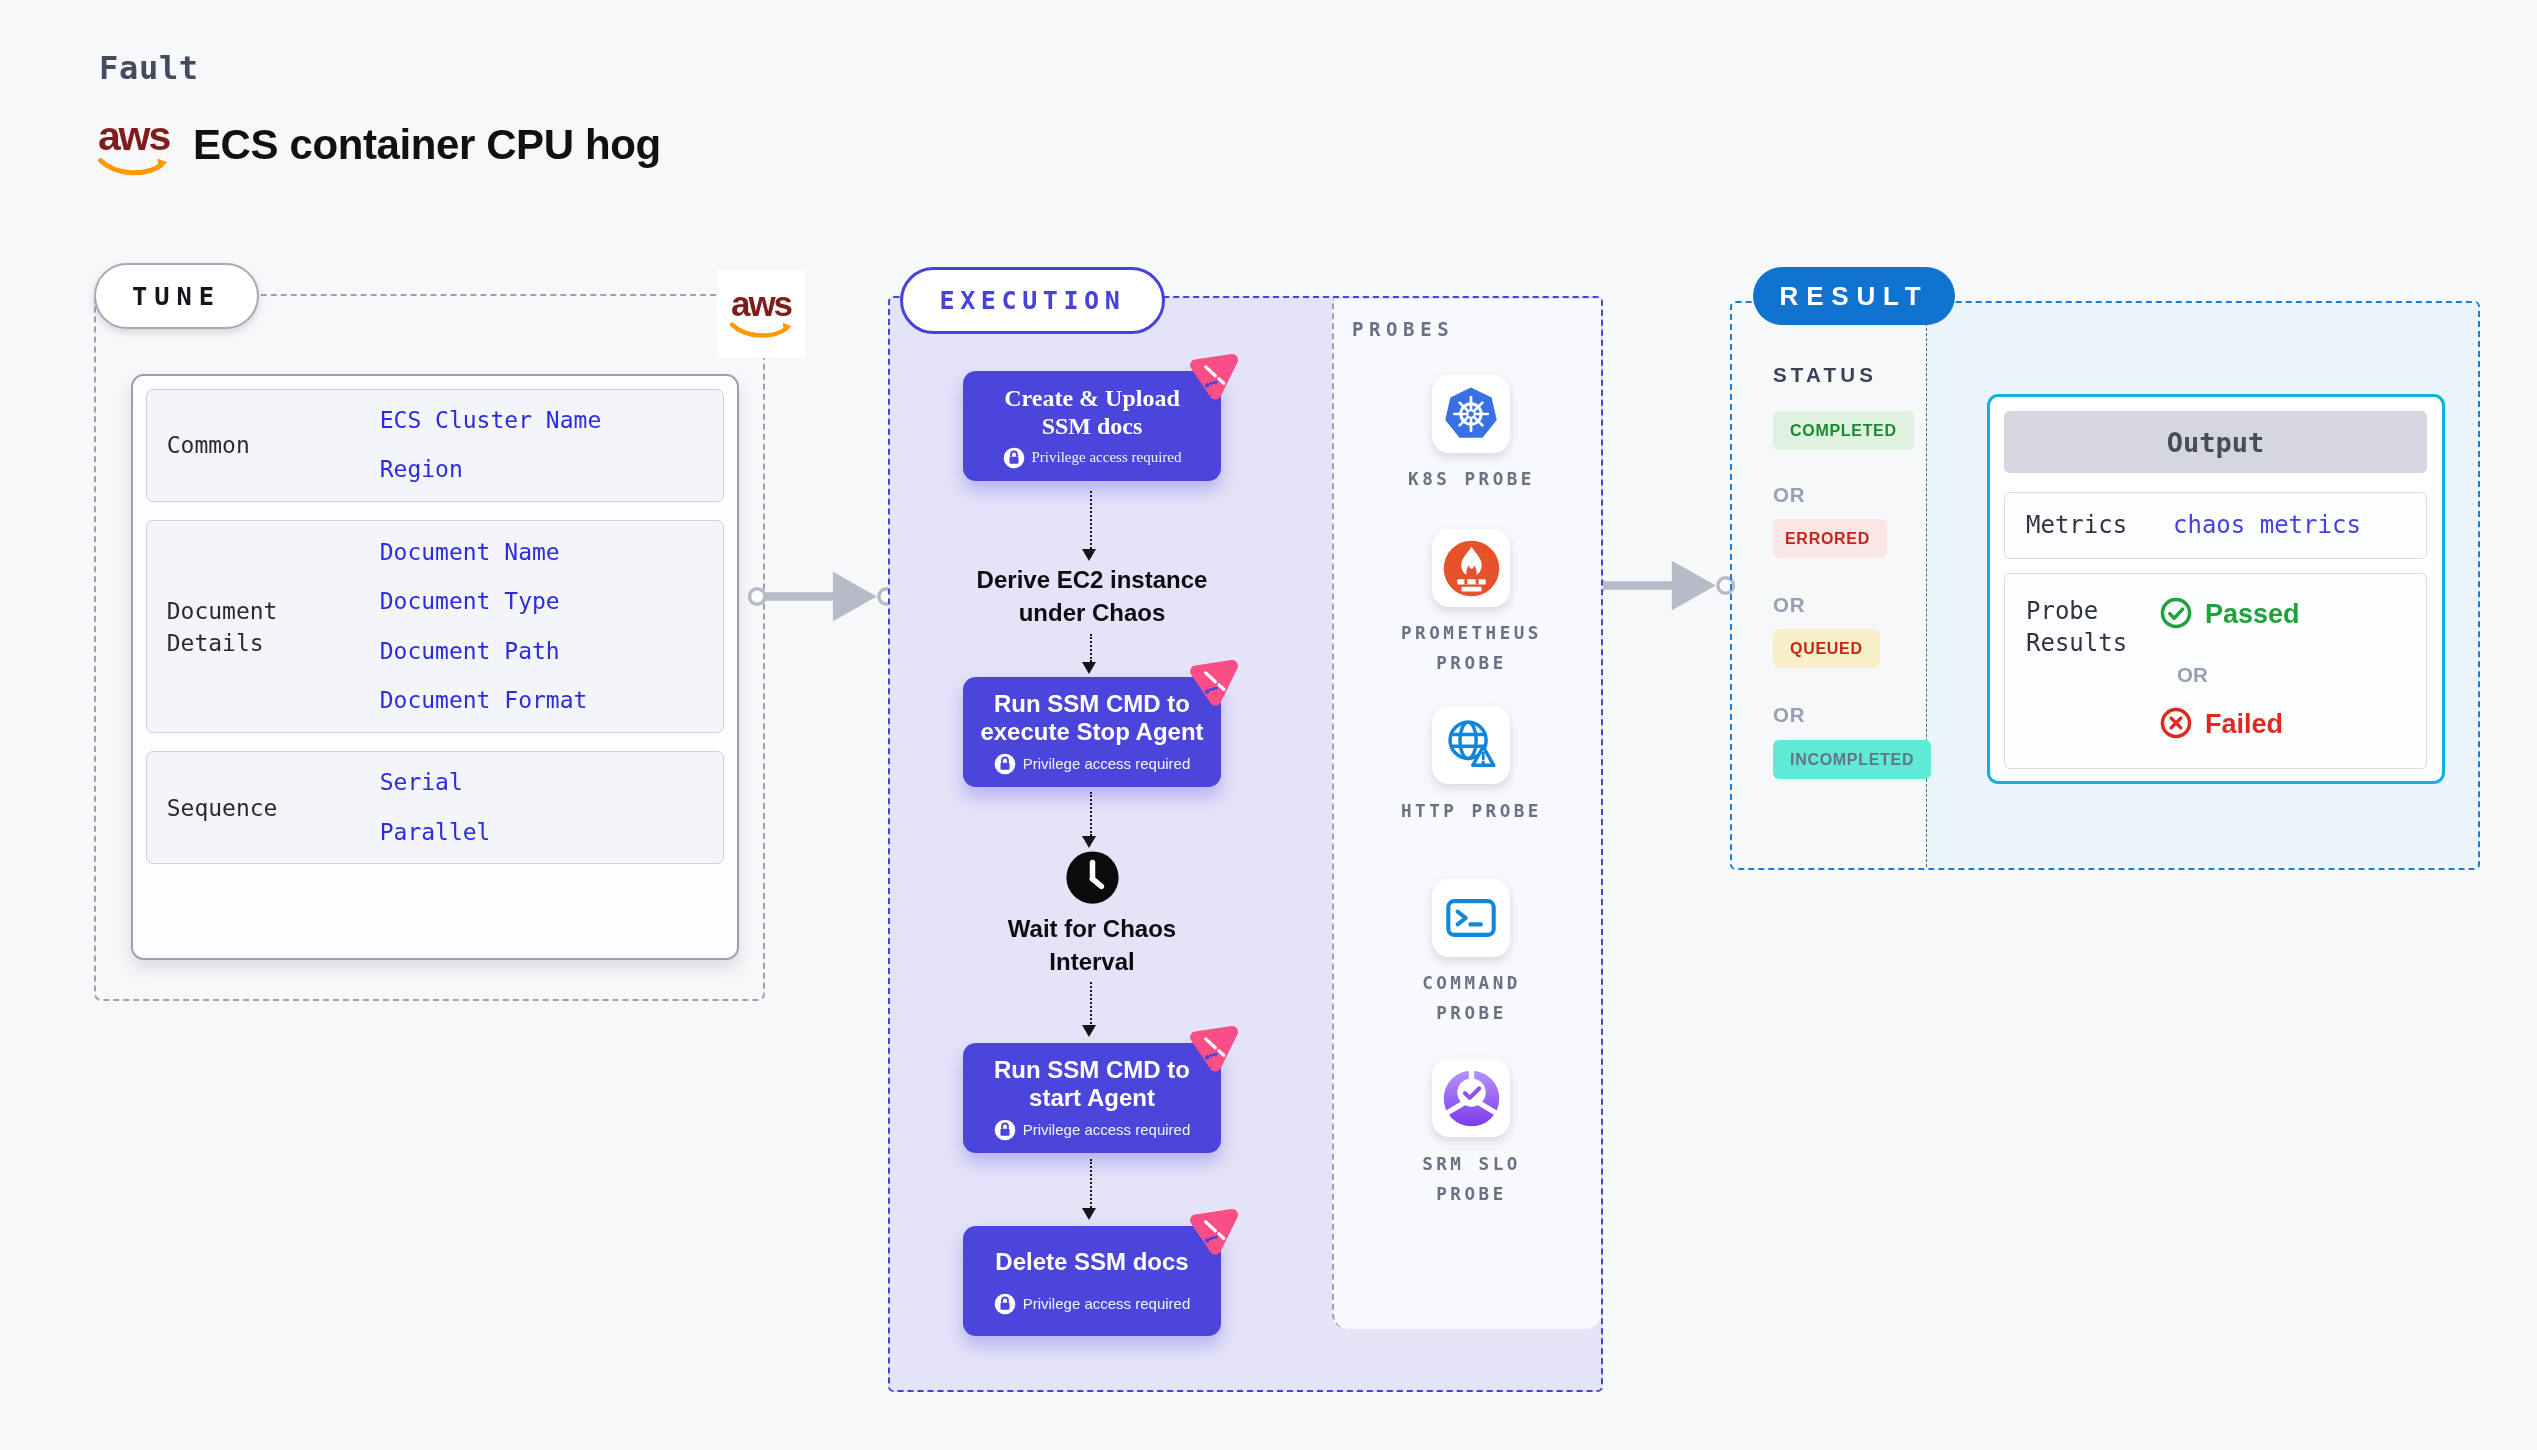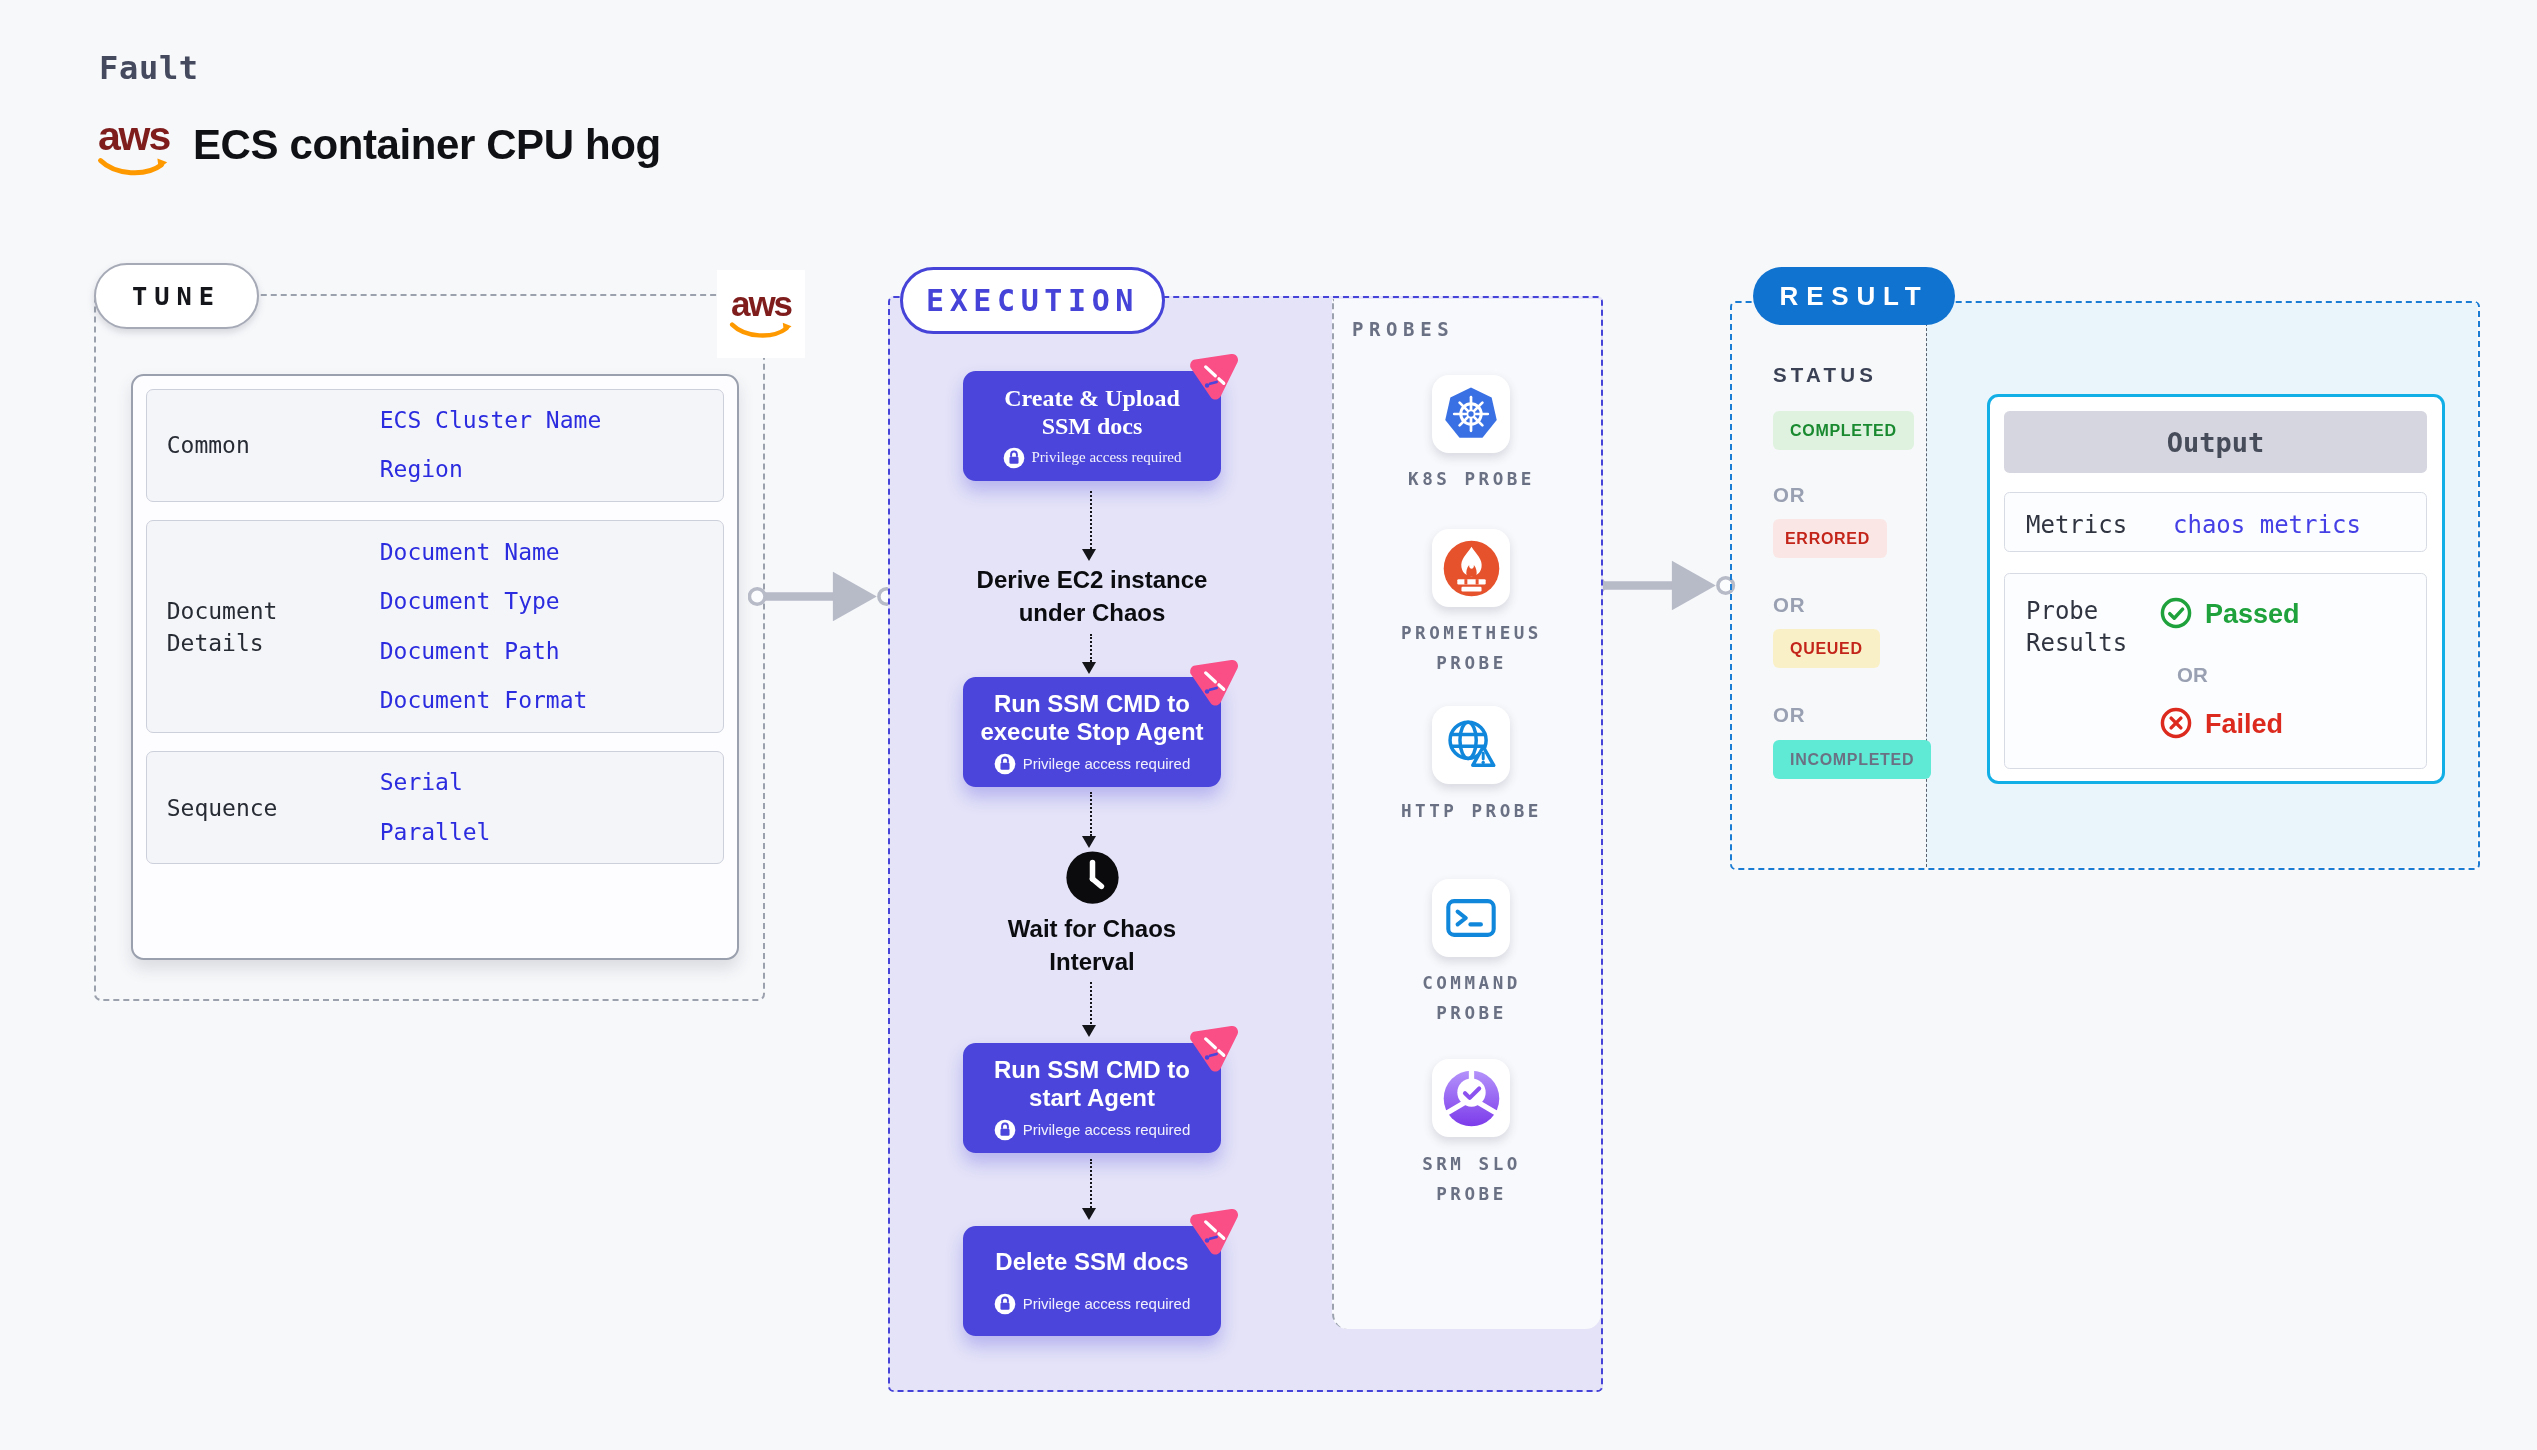--- a/index.html
+++ b/index.html
@@ -38,21 +38,21 @@
 
   
   .hconn{width:150px;height:61px;}
   #conn1{left:748px;top:566px;} #conn2{left:1587px;top:555px;}
 
   
   #exec-box{left:888px;top:296px;width:711px;height:1092px;border:2.5px dashed #4643D8;border-radius:5.6px;background:#E4E3F8;}
   #probes-panel{left:1330px;top:297px;width:267px;height:1030px;background:#F8F9FC;border-left:2.1px dashed #9CA3AF;
                 border-radius:0 2.8px 15.5px 15.5px;}
   #exec-pill{left:900px;top:267px;width:259px;height:61px;background:#fff;border:3.5px solid #4643D8;
-             font-size:30px;font-weight:700;letter-spacing:5.6px;color:#4643D8;}
+             font-size:25px;font-weight:700;letter-spacing:5.6px;color:#4643D8;}
   #probes-heading{left:1352px;top:318px;font-size:19px;font-weight:700;letter-spacing:5.6px;color:#6B7184;}
 
   .step{left:963px;width:258px;height:110px;background:#4B45DB;border-radius:12.7px;color:#fff;
         display:flex;flex-direction:column;align-items:center;justify-content:center;gap:7px;
         box-shadow:0 10px 17px rgba(75,69,219,.30);}
   .step-title{font-size:24px;font-weight:700;line-height:28px;text-align:center;}
   .priv{display:flex;align-items:center;gap:7px;}
   .priv-txt{font-size:15px;font-weight:500;color:#F2F2FD;}
   .lock-wrap{width:22px;height:22px;}
   #step1{top:371px;font-family:Liberation Serif, serif;} #step2{top:677px;} #step3{top:1043px;} #step4{top:1226px;gap:17px;}
@@ -92,21 +92,21 @@
   #badge-errored{top:519px;color:#C3251B;background:#FAE7E5;padding-left:12px;}
   #badge-queued{top:629px;color:#C3251B;background:#FAF0C8;}
   #badge-incompleted{top:740px;color:#6B7184;background:#5eead4;}
   .or-sep{left:1773px;font-size:20.5px;font-weight:600;color:#99A0B2;letter-spacing:0.7px;}
   #or1{top:483px;} #or2{top:593px;} #or3{top:703px;}
 
   #output-card{left:1987px;top:394px;width:458px;height:390px;background:#fff;border:3.5px solid #12AFE6;border-radius:11.3px;box-sizing:border-box;}
   #output-header{left:14px;top:14px;width:423px;height:62px;background:#D6D6E0;border-radius:5.6px;display:flex;
                  align-items:center;justify-content:center;font-size:27px;font-weight:600;color:#474C5A;}
   .out-row{left:14px;width:423px;border:1.4px solid #D7DBE4;border-radius:5.6px;background:#FCFDFF;box-sizing:border-box;}
-  #metrics-row{top:95px;height:60px;padding-left:30px;}
+  #metrics-row{top:95px;height:67px;padding-left:30px;}
   #metrics-label{left:21px;top:18.3px;font-size:24px;color:#2F3440;}
   #metrics-value{left:168px;top:18.3px;font-size:24px;font-weight:500;color:#4540E5;}
   #probe-results-row{top:176px;height:196px;}
   #probe-results-label{left:21px;top:21px;font-size:24px;color:#2F3440;line-height:32px;}
   .res-icon{width:32px;height:32px;}
   #passed-icon{left:155px;top:22.6px;} #passed-label{left:200px;top:25.4px;font-size:27px;font-weight:700;color:#1FA23C;}
   #or-out{left:172px;top:89px;font-size:20.5px;font-weight:600;color:#99A0B2;}
   #failed-icon{left:155px;top:133px;} #failed-label{left:200px;top:135px;font-size:27px;font-weight:700;color:#DC2A1E;}
 </style>
 </head>

